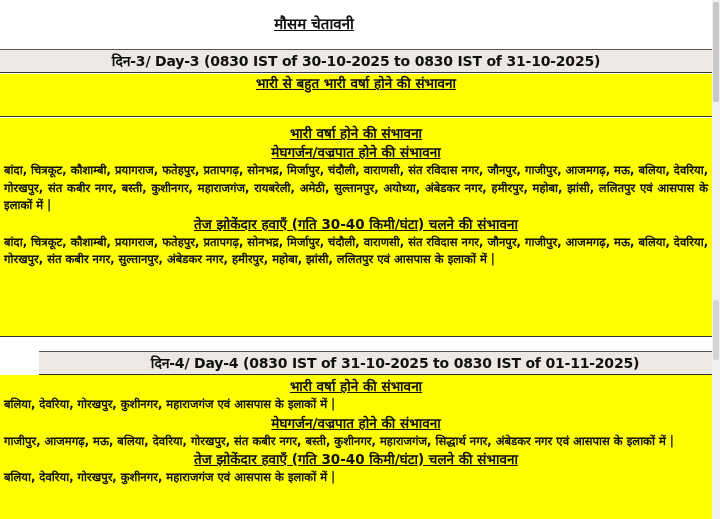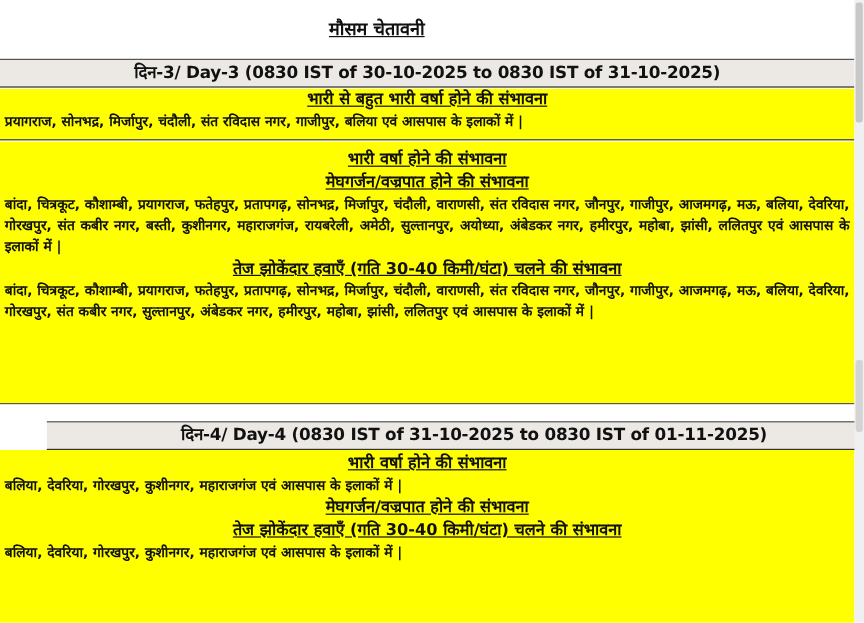--- a/index.html
+++ b/index.html
@@ -38,21 +38,20 @@
 
 <div class="page">
   <div class="top-mark"></div>
 
   <div class="title">मौसम चेतावनी</div>
 
   <div class="day-header" style="top:49px;">दिन-3/ Day-3 (0830 IST of 30-10-2025 to 0830 IST of 31-10-2025)</div>
 
   <div class="yellow-block" style="top:74px;height:42px;">
     <div class="sec-head">भारी से बहुत भारी वर्षा होने की संभावना</div>
-    <div class="sec-body">प्रयागराज, सोनभद्र, मिर्जापुर, चंदौली, संत रविदास नगर, गाजीपुर, बलिया एवं आसपास के इलाकों में |</div>
   </div>
   <div class="divider" style="top:116px;"></div>
 
   <div class="yellow-block" style="top:118px;height:218px;padding-top:6px;box-sizing:border-box;">
     <div>
       <div class="sec-head">भारी वर्षा होने की संभावना</div>
     </div>
     <div>
       <div class="sec-head">मेघगर्जन/वज्रपात होने की संभावना</div>
       <div class="sec-body">बांदा, चित्रकूट, कौशाम्बी, प्रयागराज, फतेहपुर, प्रतापगढ़, सोनभद्र, मिर्जापुर, चंदौली, वाराणसी, संत रविदास नगर, जौनपुर, गाजीपुर, आजमगढ़, मऊ, बलिया, देवरिया, गोरखपुर, संत कबीर नगर, बस्ती, कुशीनगर, महाराजगंज, रायबरेली, अमेठी, सुल्तानपुर, अयोध्या, अंबेडकर नगर, हमीरपुर, महोबा, झांसी, ललितपुर एवं आसपास के इलाकों में |</div>
@@ -68,20 +67,21 @@
 
   <div class="day-header" style="top:351px;margin-left:39px;">दिन-4/ Day-4 (0830 IST of 31-10-2025 to 0830 IST of 01-11-2025)</div>
 
   <div class="yellow-block" style="top:375px;height:144px;padding-top:2px;box-sizing:border-box;">
     <div>
       <div class="sec-head">भारी वर्षा होने की संभावना</div>
       <div class="sec-body">बलिया, देवरिया, गोरखपुर, कुशीनगर, महाराजगंज एवं आसपास के इलाकों में |</div>
     </div>
     <div>
       <div class="sec-head">मेघगर्जन/वज्रपात होने की संभावना</div>
+      <div class="sec-body">गाजीपुर, आजमगढ़, मऊ, बलिया, देवरिया, गोरखपुर, संत कबीर नगर, बस्ती, कुशीनगर, महाराजगंज, सिद्धार्थ नगर, अंबेडकर नगर एवं आसपास के इलाकों में |</div>
     </div>
     <div>
       <div class="sec-head">तेज झोकेंदार हवाएँ (गति 30-40 किमी/घंटा) चलने की संभावना</div>
       <div class="sec-body">बलिया, देवरिया, गोरखपुर, कुशीनगर, महाराजगंज एवं आसपास के इलाकों में |</div>
     </div>
   </div>
 </div>
 
 <div class="scrollbar">
   <div class="scroll-thumb" style="top:2px;height:100px;"></div>

